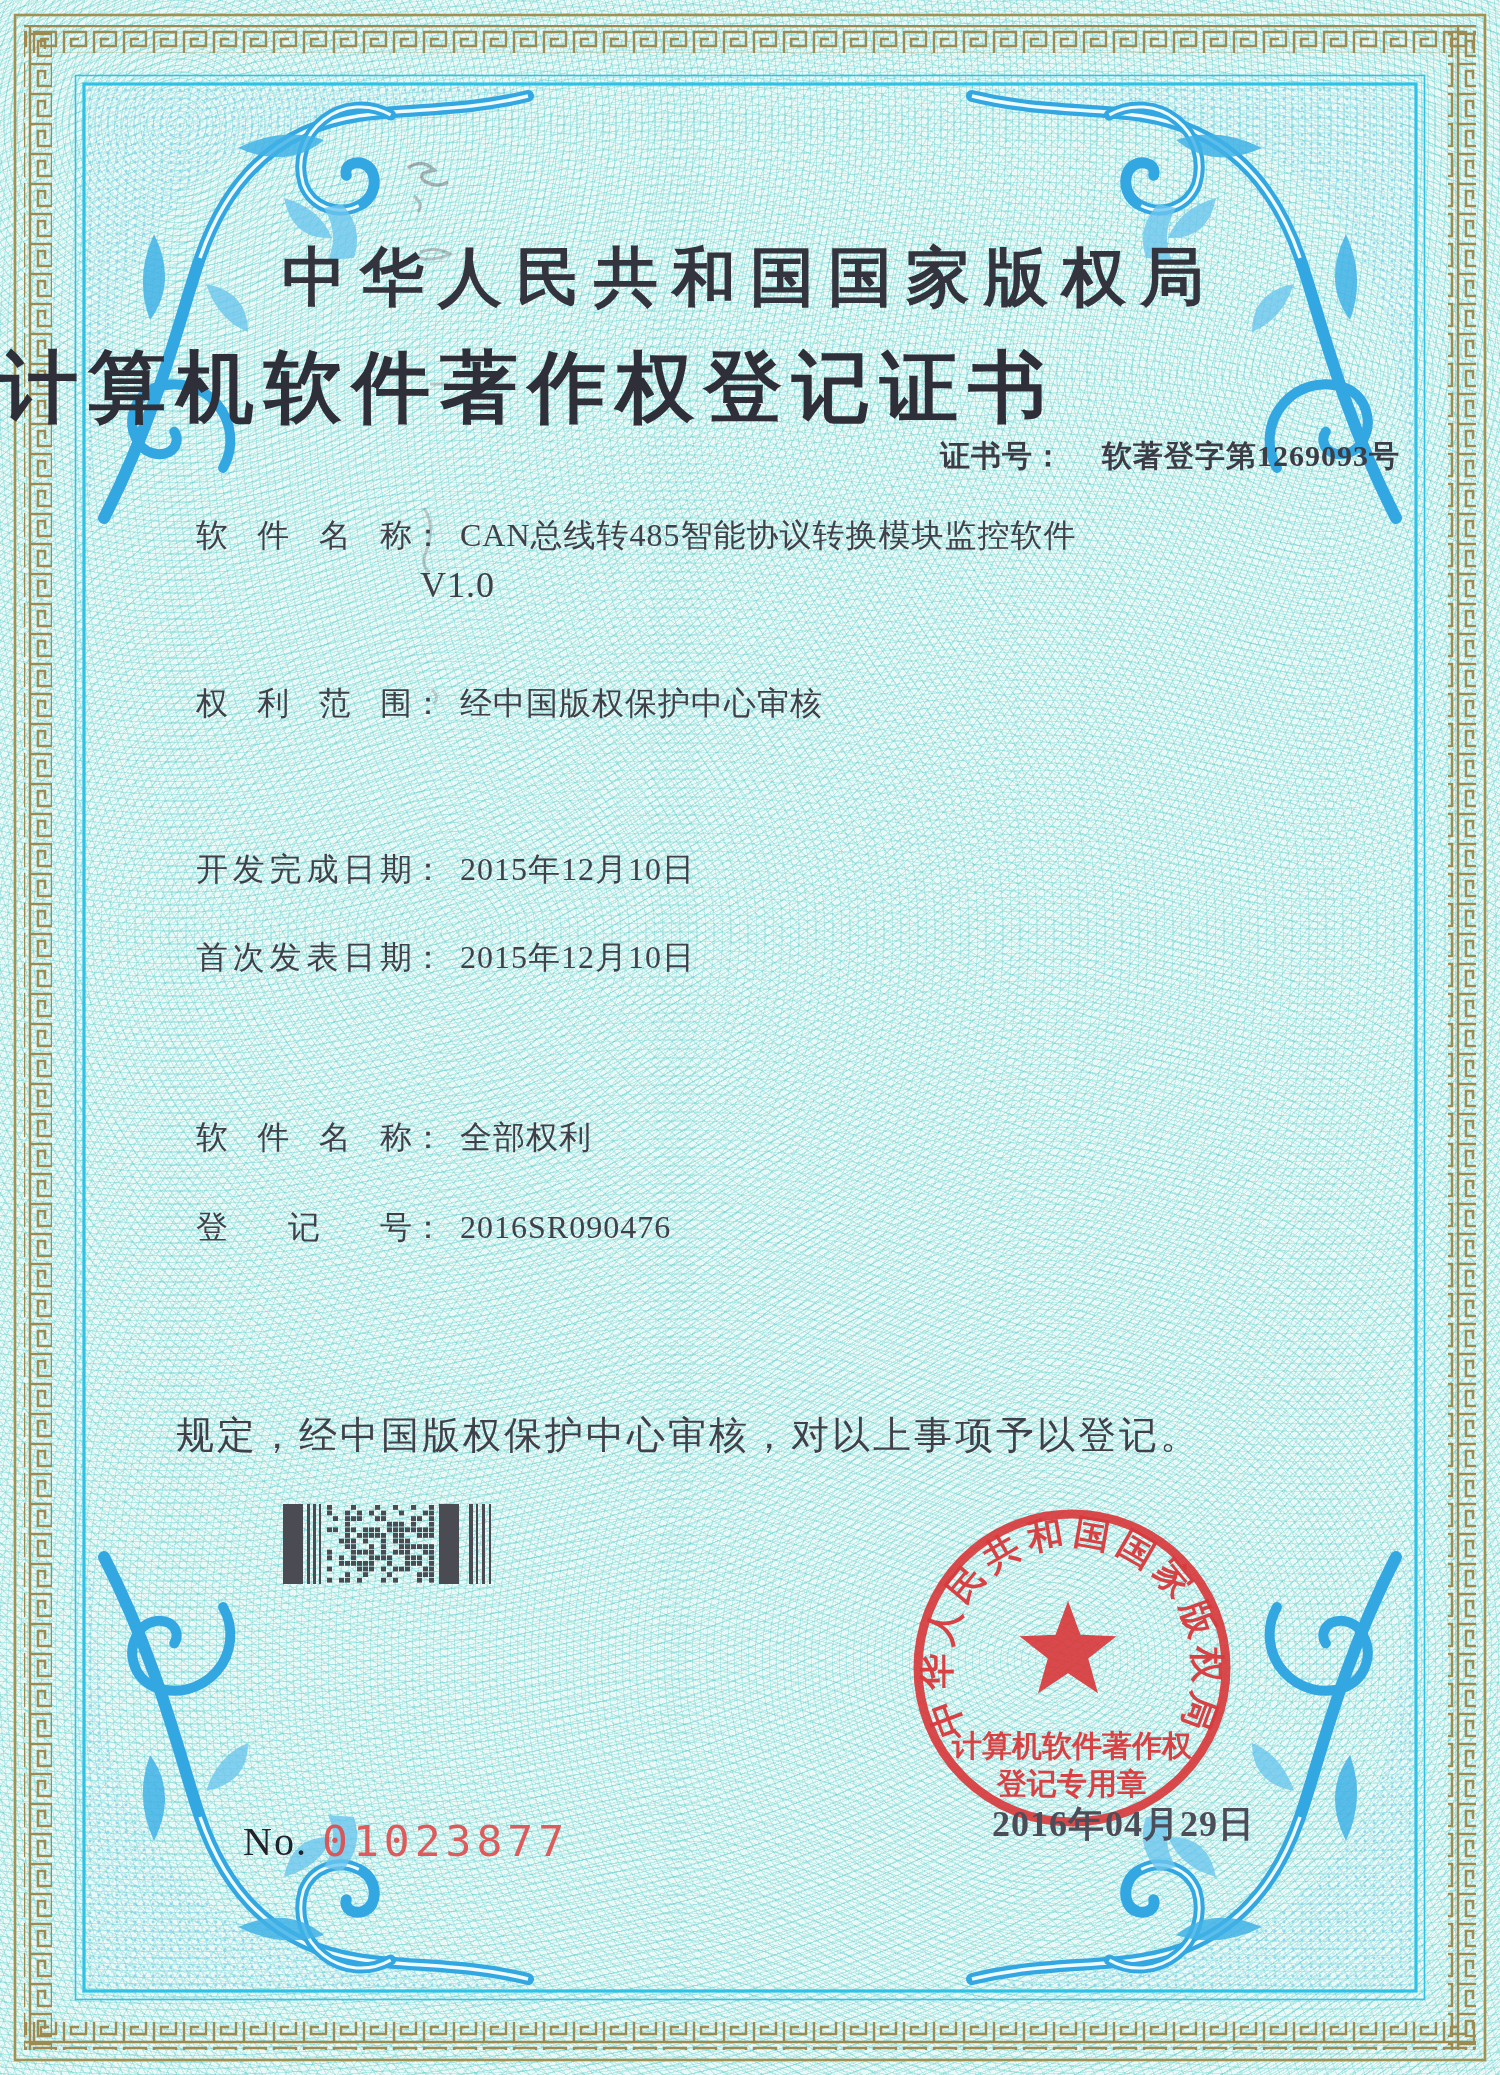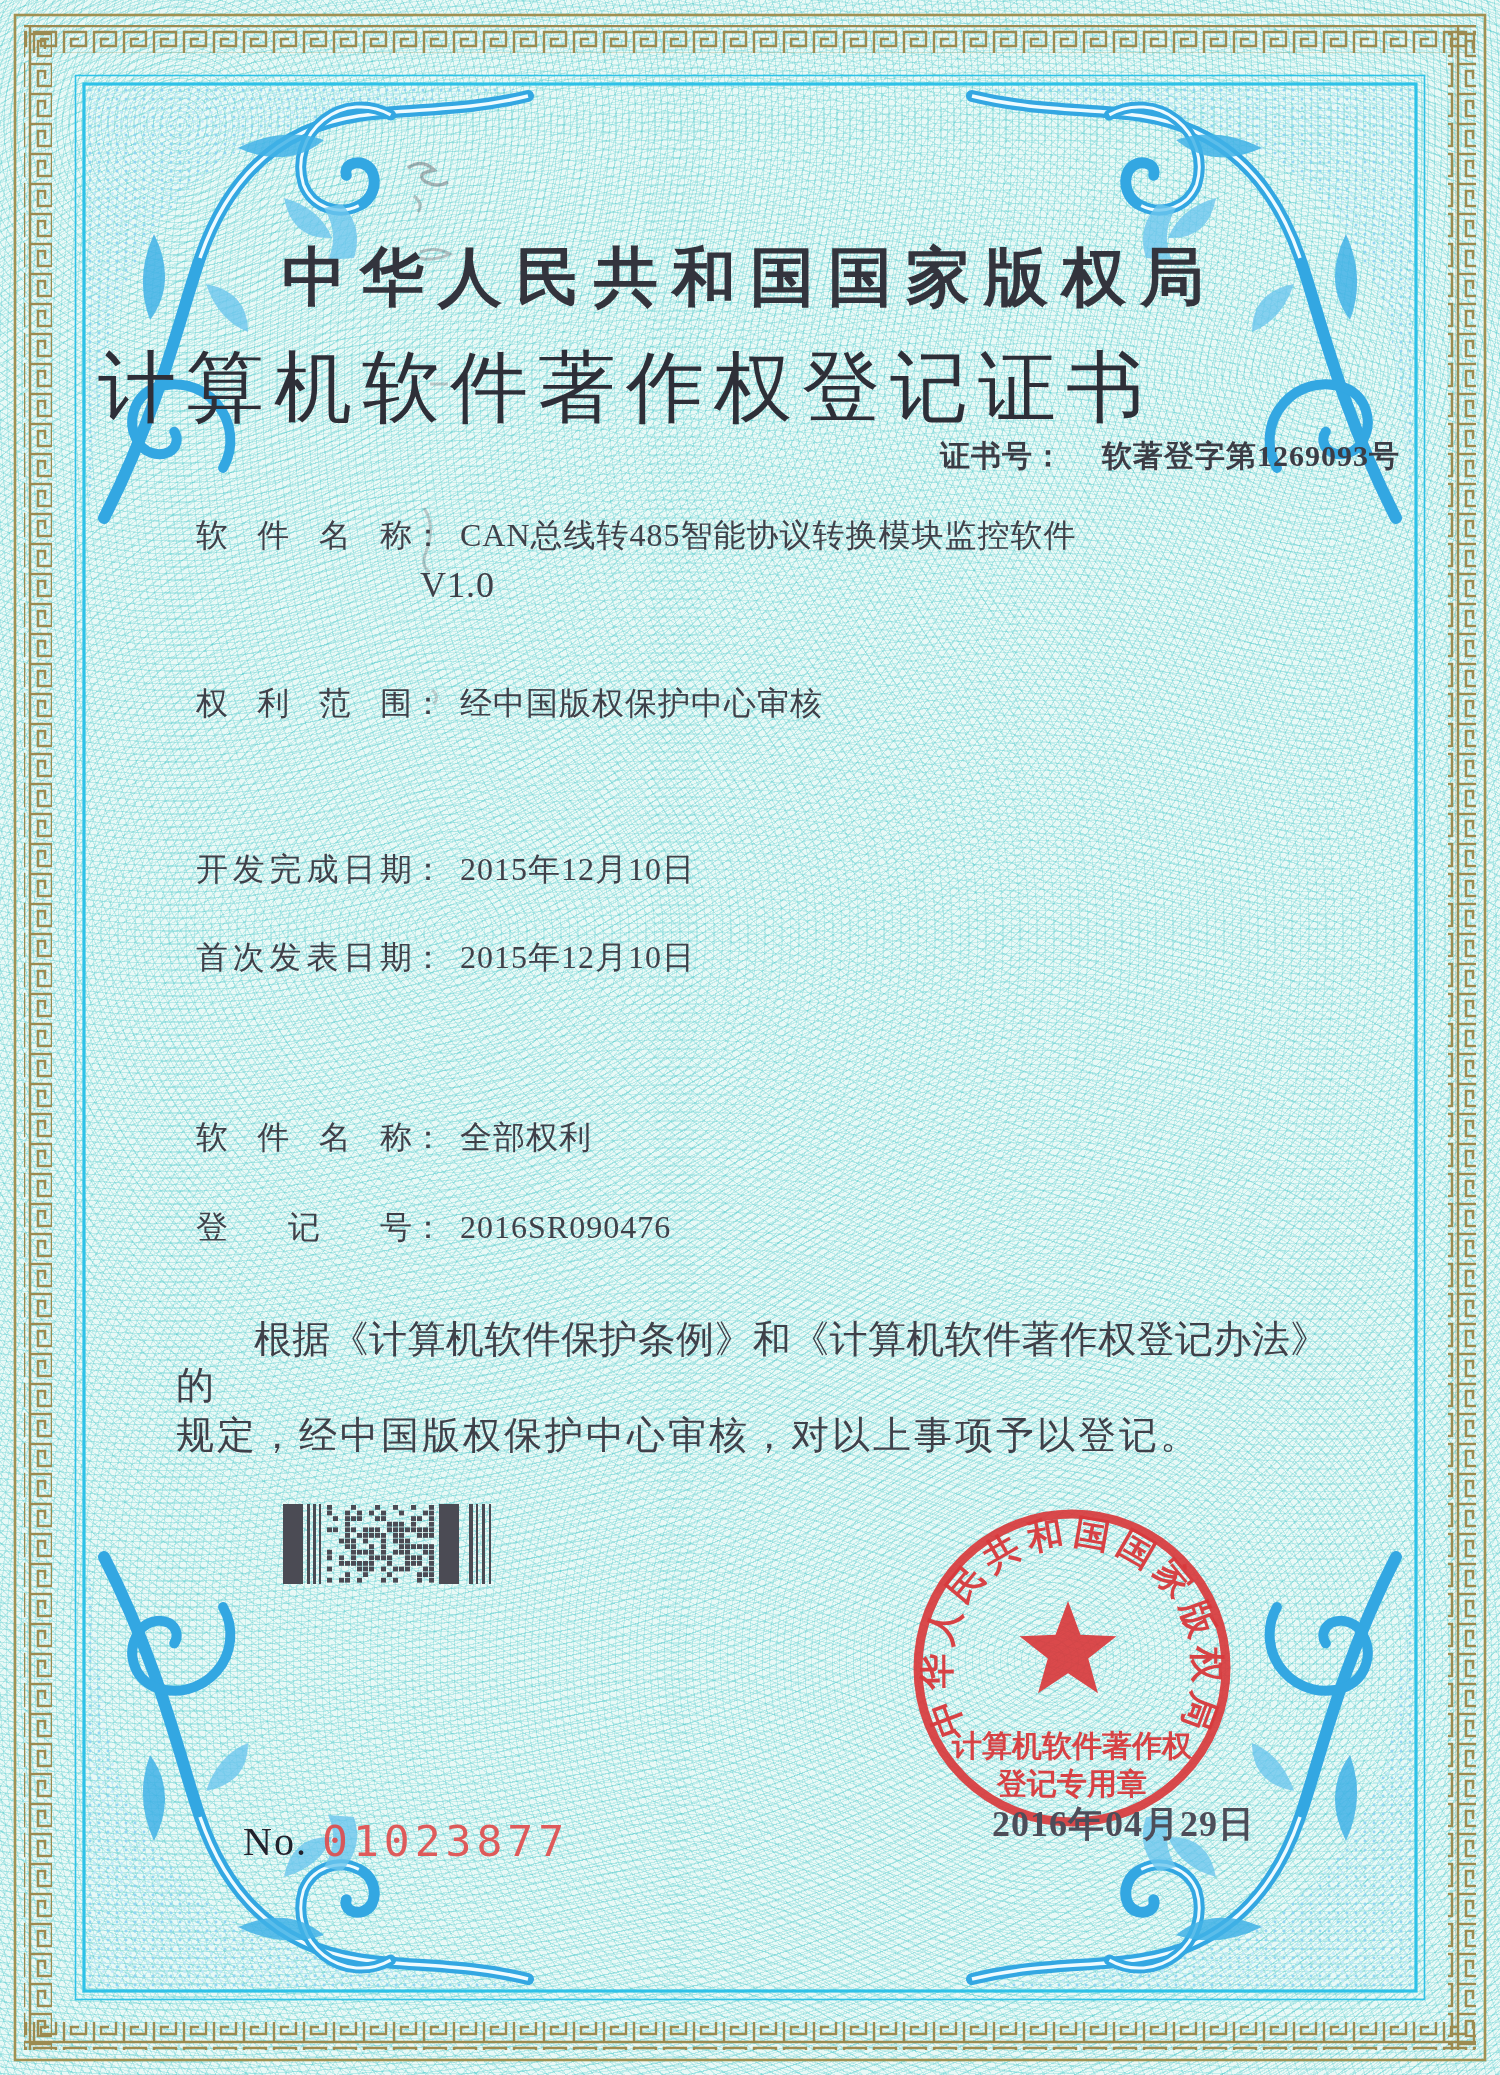--- a/index.html
+++ b/index.html
@@ -17,22 +17,22 @@
       repeating-radial-gradient(circle at 70% 80%, rgba(62,195,198,.22) 0 1.2px, rgba(255,255,255,0) 1.2px 7px),
       repeating-radial-gradient(circle at 45% 110%,rgba(62,195,198,.20) 0 1.2px, rgba(255,255,255,0) 1.2px 9px);
   }
   .layer{position:absolute;left:0;top:0;}
   .abs{position:absolute;}
   .title{
     left:0;top:234px;width:1500px;text-align:center;
     font-size:64px;font-weight:bold;letter-spacing:14px;color:#33343d;
   }
   .subtitle{
-    left:0;top:336px;width:1252px;text-align:center;
-    font-size:78px;font-weight:normal;letter-spacing:10px;color:#2e2f38;
+    left:0;top:336px;width:1252px;text-align:left;
+    font-size:78px;font-weight:bold;letter-spacing:10px;color:#2e2f38;
   }
   .certno{
     left:940px;top:436px;font-size:30px;color:#3b3c45;white-space:nowrap;
     font-weight:bold;letter-spacing:1px;text-align:right;
   }
   .certno .gap{display:inline-block;width:38px;}
   .frow{
     position:absolute;left:196px;font-size:32px;color:#3f4049;
     white-space:nowrap;line-height:46px;
   }
@@ -142,21 +142,20 @@
 
 
   <div class="frow" style="top:1114px">
     <span class="flab">软件名称</span><span class="fcol">：</span><span class="fval">全部权利</span>
   </div>
 
   <div class="frow" style="top:1204px">
     <span class="flab">登记号</span><span class="fcol">：</span><span class="fval">2016SR090476</span>
   </div>
 
-  <div class="para para1" style="top:1316px">根据《计算机软件保护条例》和《计算机软件著作权登记办法》的</div>
   <div class="para para2" style="top:1412px">规定，经中国版权保护中心审核，对以上事项予以登记。</div>
 
   <svg class="abs" style="left:283px;top:1504px" width="224" height="80" viewBox="0 0 224 80">
       <rect x="0" y="0" width="20" height="80" fill="#4b4b54"></rect>
       <rect x="24" y="0" width="3" height="80" fill="#4b4b54"></rect>
       <rect x="30" y="0" width="3" height="80" fill="#4b4b54"></rect>
       <rect x="36" y="0" width="2" height="80" fill="#4b4b54"></rect>
       <rect x="44" y="1" width="5" height="4.8" fill="#4b4b54"></rect>
       <rect x="44" y="6.6" width="5" height="4.8" fill="#4b4b54"></rect>
       <rect x="44" y="23.4" width="5" height="4.8" fill="#4b4b54"></rect>

